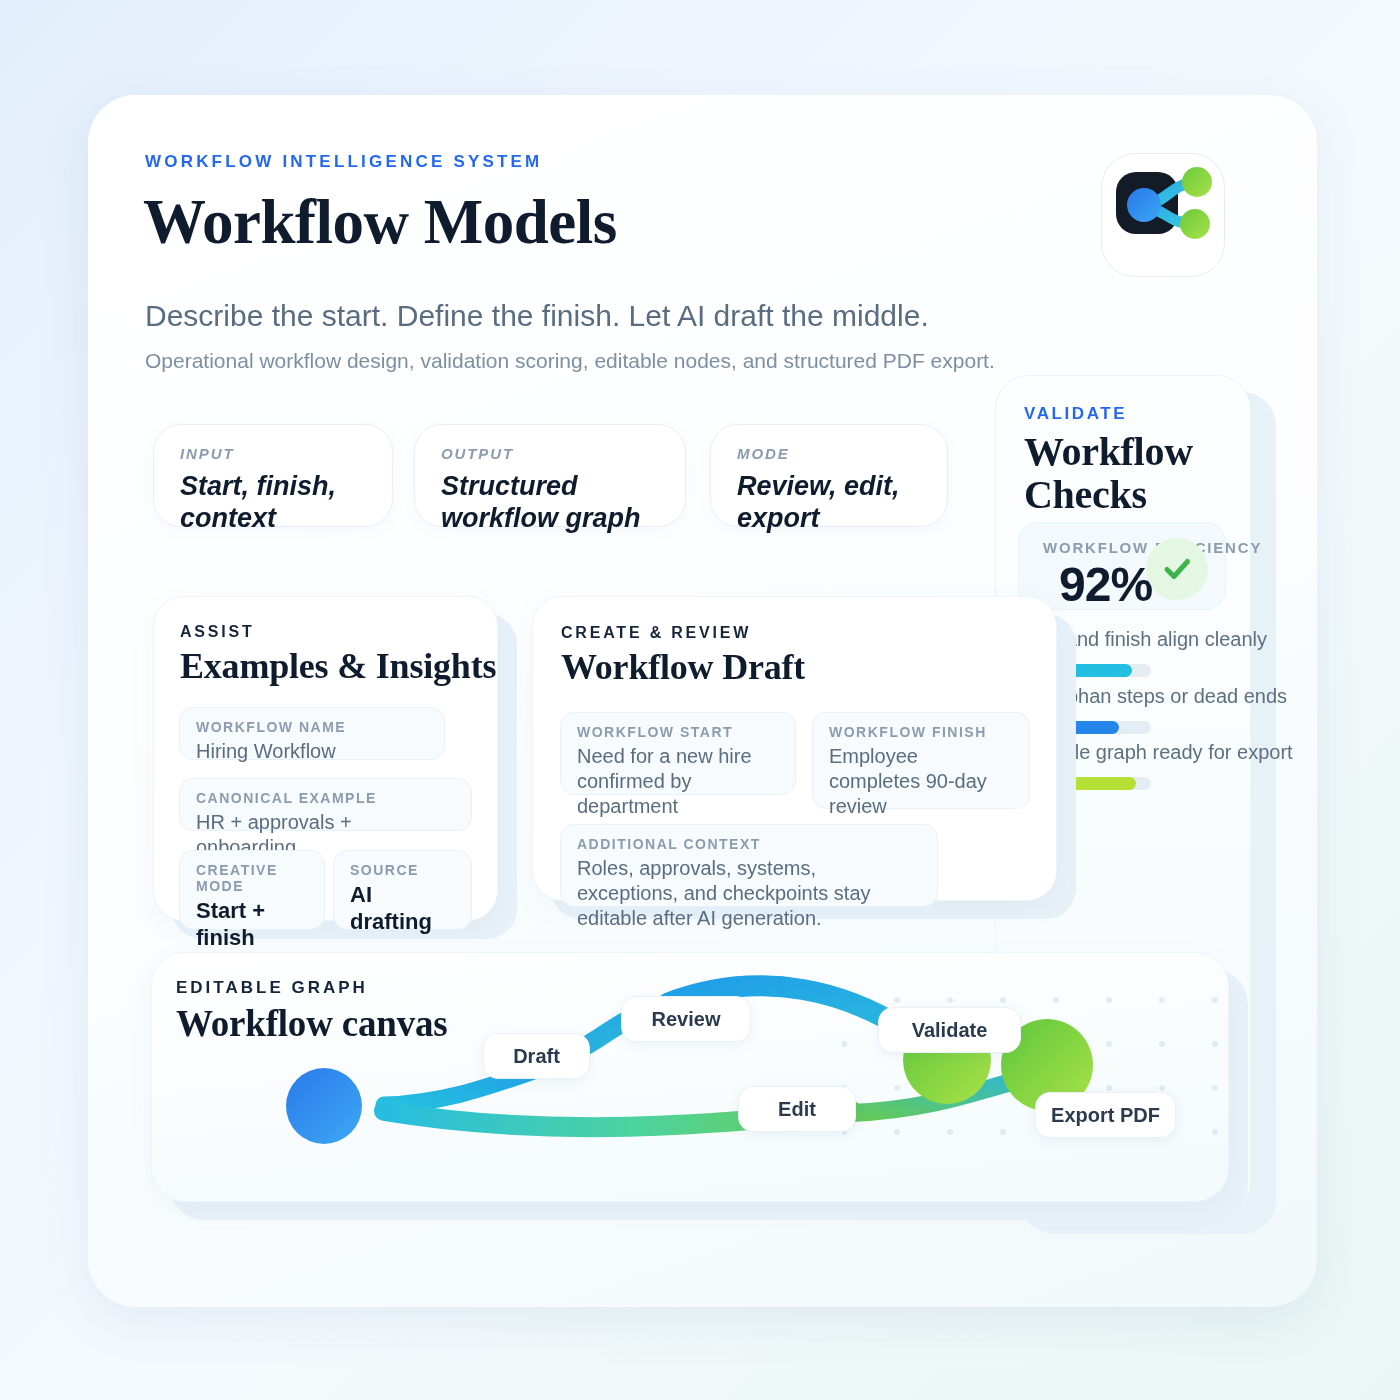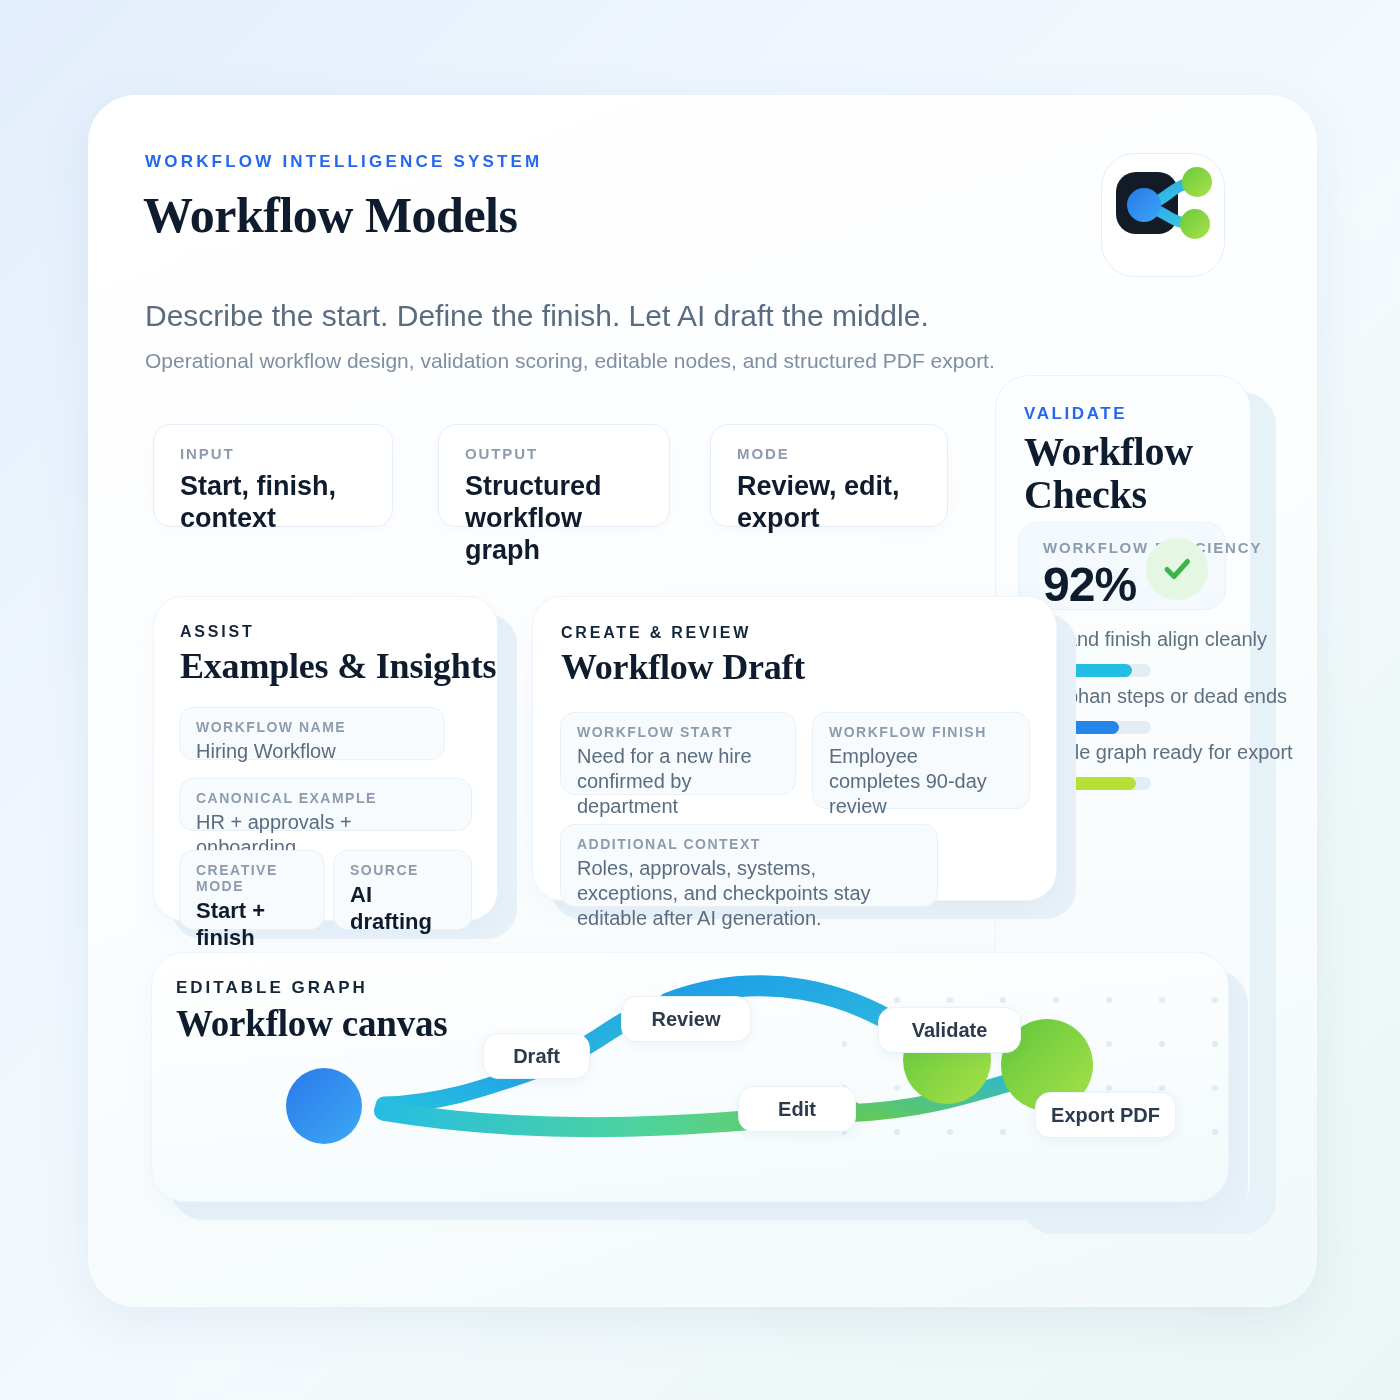--- a/index.html
+++ b/index.html
@@ -24,21 +24,21 @@
 
   
   .eyebrow {
     position: absolute; left: 145px; top: 152px;
     font-size: 17px; font-weight: 700; letter-spacing: 3.2px;
     color: #2468ef;
   }
   .title {
     position: absolute; left: 143px; top: 186px;
     font-family: "Liberation Serif", serif;
-    font-size: 50px; font-weight: 700; color: #0f1c2e;
+    font-size: 63px; font-weight: 700; color: #0f1c2e;
     letter-spacing: -0.5px;
   }
   .subtitle {
     position: absolute; left: 145px; top: 299px;
     font-size: 30px; color: #5a6d80; font-weight: 400;
   }
   .desc {
     position: absolute; left: 145px; top: 349px;
     font-size: 21px; color: #7d8fa3; font-weight: 400;
   }
@@ -50,33 +50,34 @@
     background: #ffffff; border: 1.5px solid #e4eef8;
     border-radius: 34px;
     display: flex; align-items: center; justify-content: center;
   }
 
   
   .spec {
     position: absolute;
     background: #ffffff;
     border: 1.5px solid #e6eff8;
-    border-radius: 18px;
+    border-radius: 28px;
     padding: 20px 24px 22px 26px;
     box-shadow: 0 4px 14px rgba(90,130,180,.05);
+    font-style: italic;
   }
   .spec .k {
     font-size: 15px; font-weight: 700; letter-spacing: 1.9px;
     color: #8c9cae; margin-bottom: 9px;
   }
   .spec .v {
     font-size: 27px; font-weight: 700; color: #0f1c2e; line-height: 1.18;
   }
   #spec-input  { left: 153px; top: 424px; width: 240px; height: 103px; }
-  #spec-output { left: 438px; top: 424px; width: 232px; height: 103px; }
+  #spec-output { left: 414px; top: 424px; width: 272px; height: 103px; }
   #spec-mode   { left: 710px; top: 424px; width: 238px; height: 103px; }
 
   
   .validate-shadow {
     position: absolute; left: 1020px; top: 392px;
     width: 256px; height: 842px;
     background: #e7f1f8; border-radius: 34px;
   }
   .validate {
     position: absolute; left: 995px; top: 375px;
@@ -101,20 +102,21 @@
     background: #f3f9fc; border: 1.5px solid #e9f2f8;
     border-radius: 20px; padding: 16px 0 0 24px;
   }
   .score-box .lbl {
     font-size: 15px; font-weight: 700; letter-spacing: 1.8px; color: #8c9cae;
     white-space: nowrap;
   }
   .score-box .num {
     font-size: 48px; font-weight: 800; color: #0f1c2e; letter-spacing: -1px;
     margin-top: 1px;
+    margin-left: 16px;
   }
   .check-badge {
     position: absolute; left: 1146px; top: 538px;
     width: 62px; height: 62px; border-radius: 50%;
     background: #e4f7e2;
     display: flex; align-items: center; justify-content: center;
   }
 
   
   .chk { position: absolute; left: 1018px; width: 262px; }

